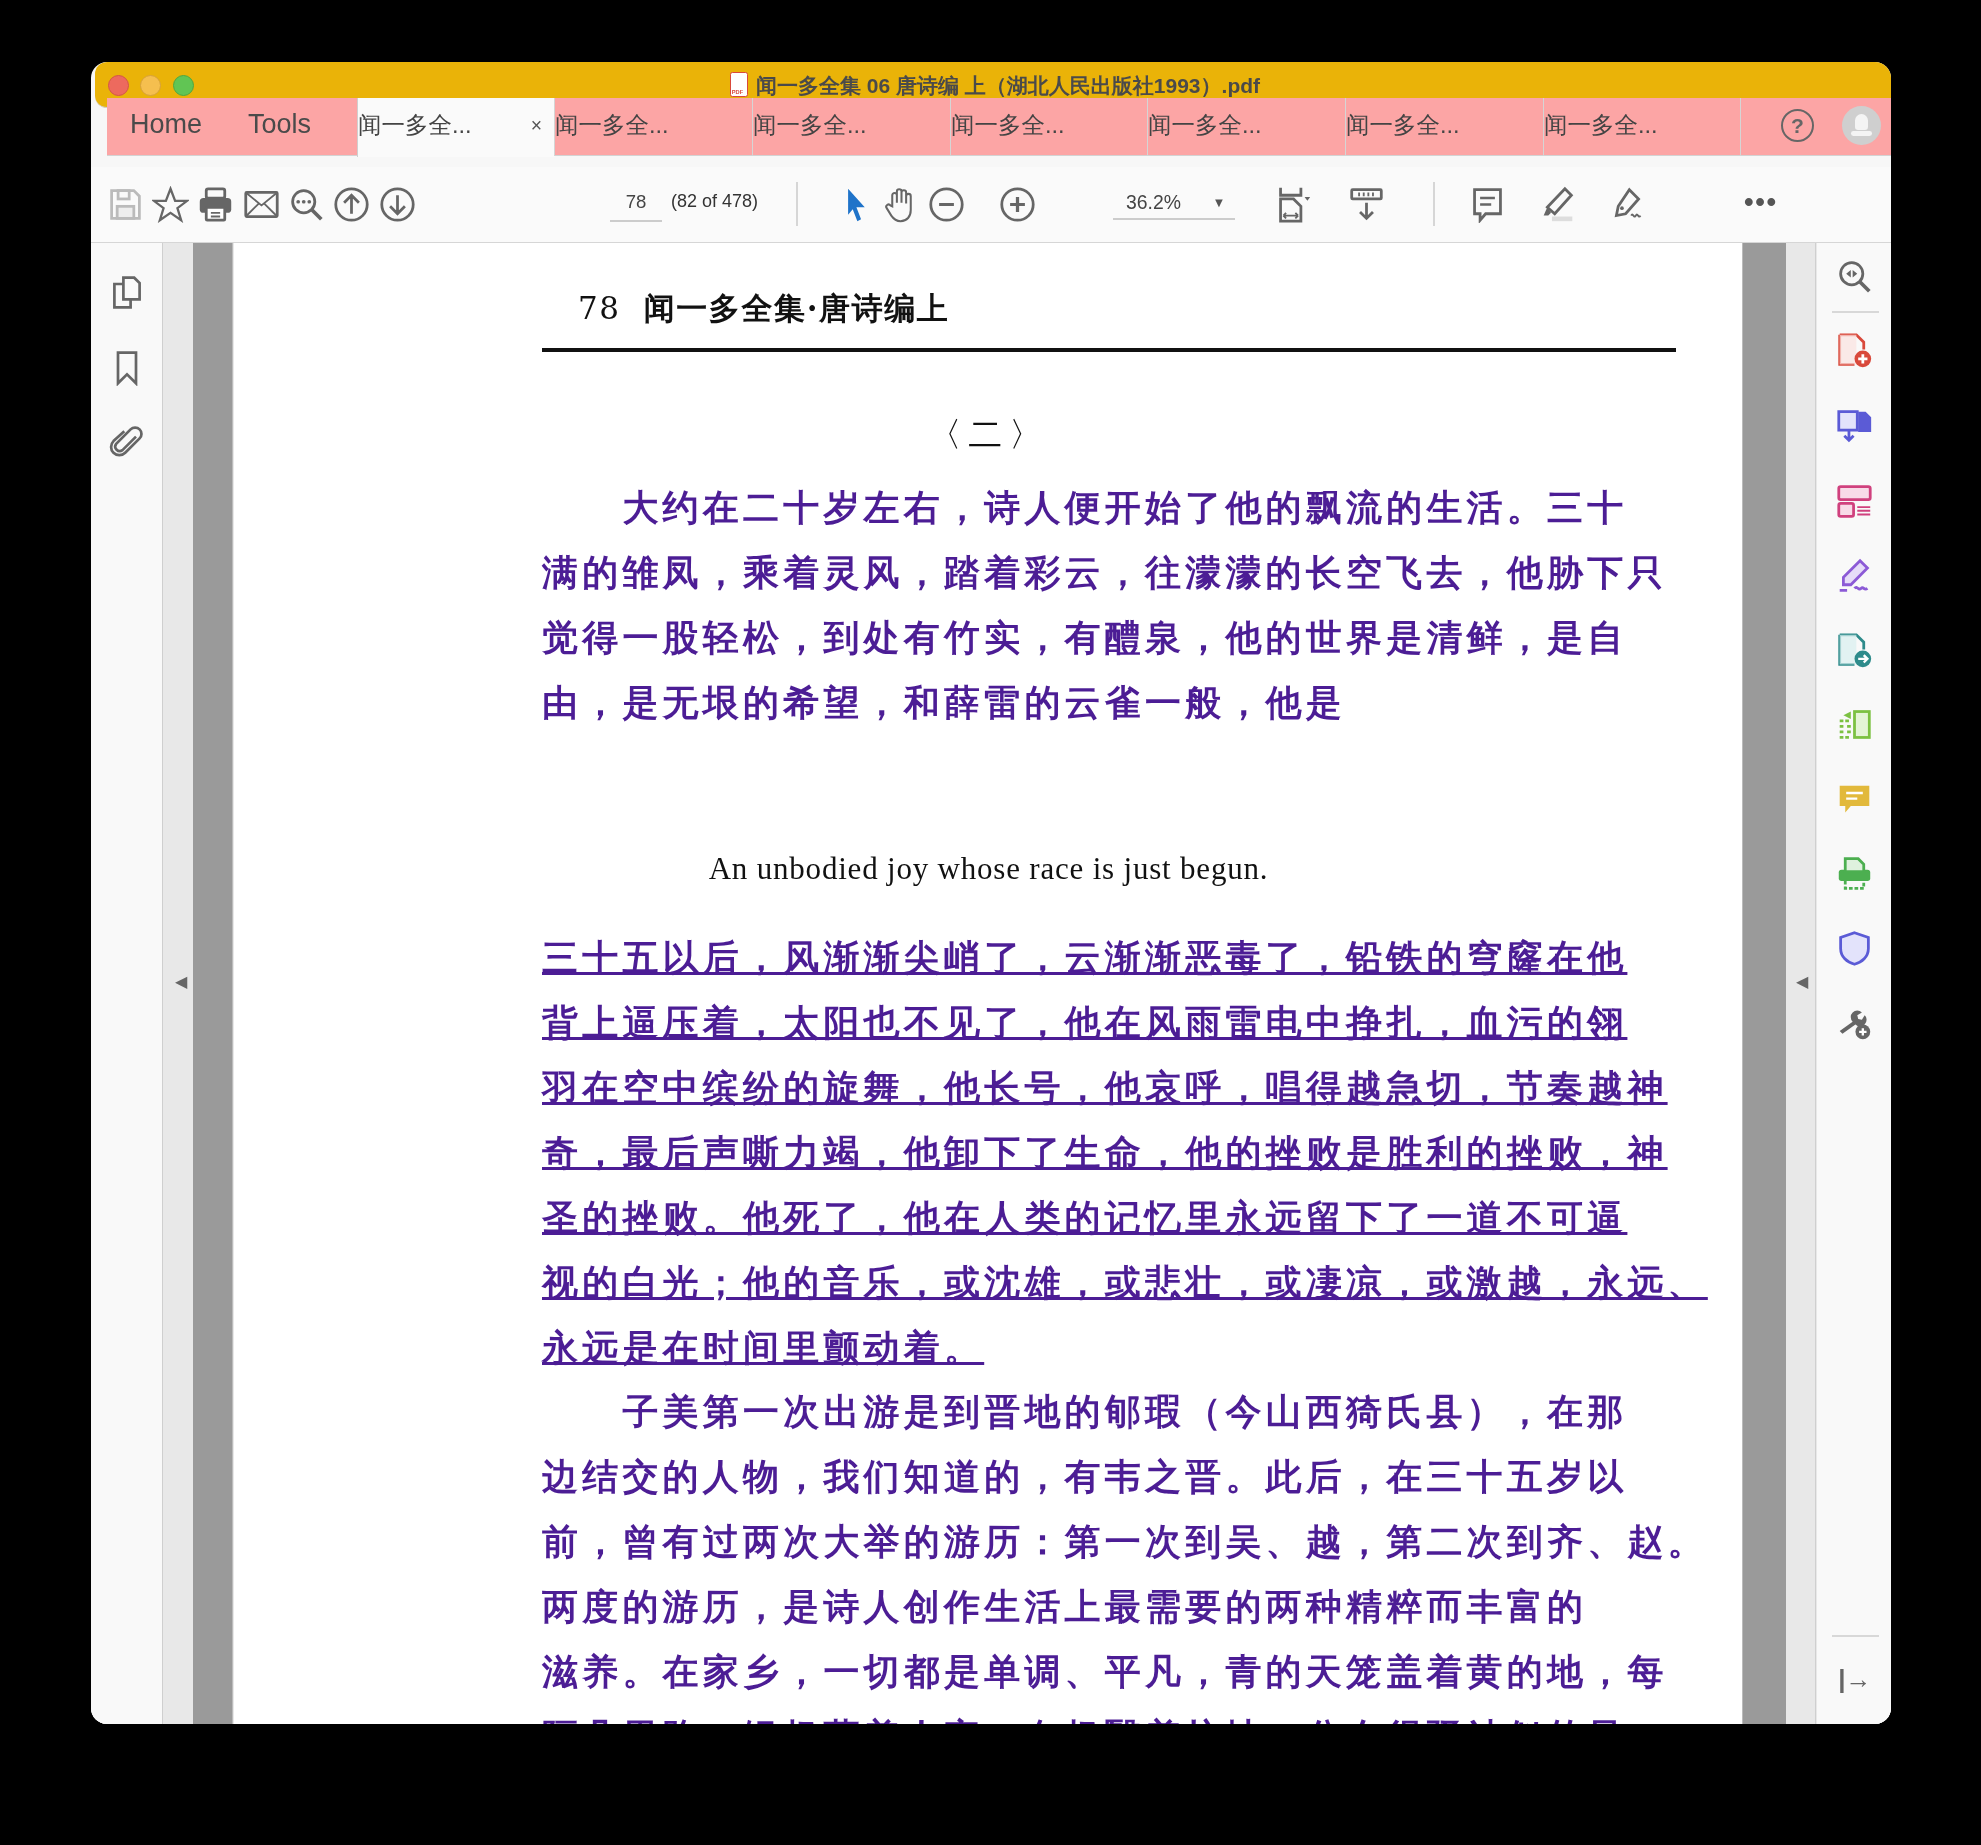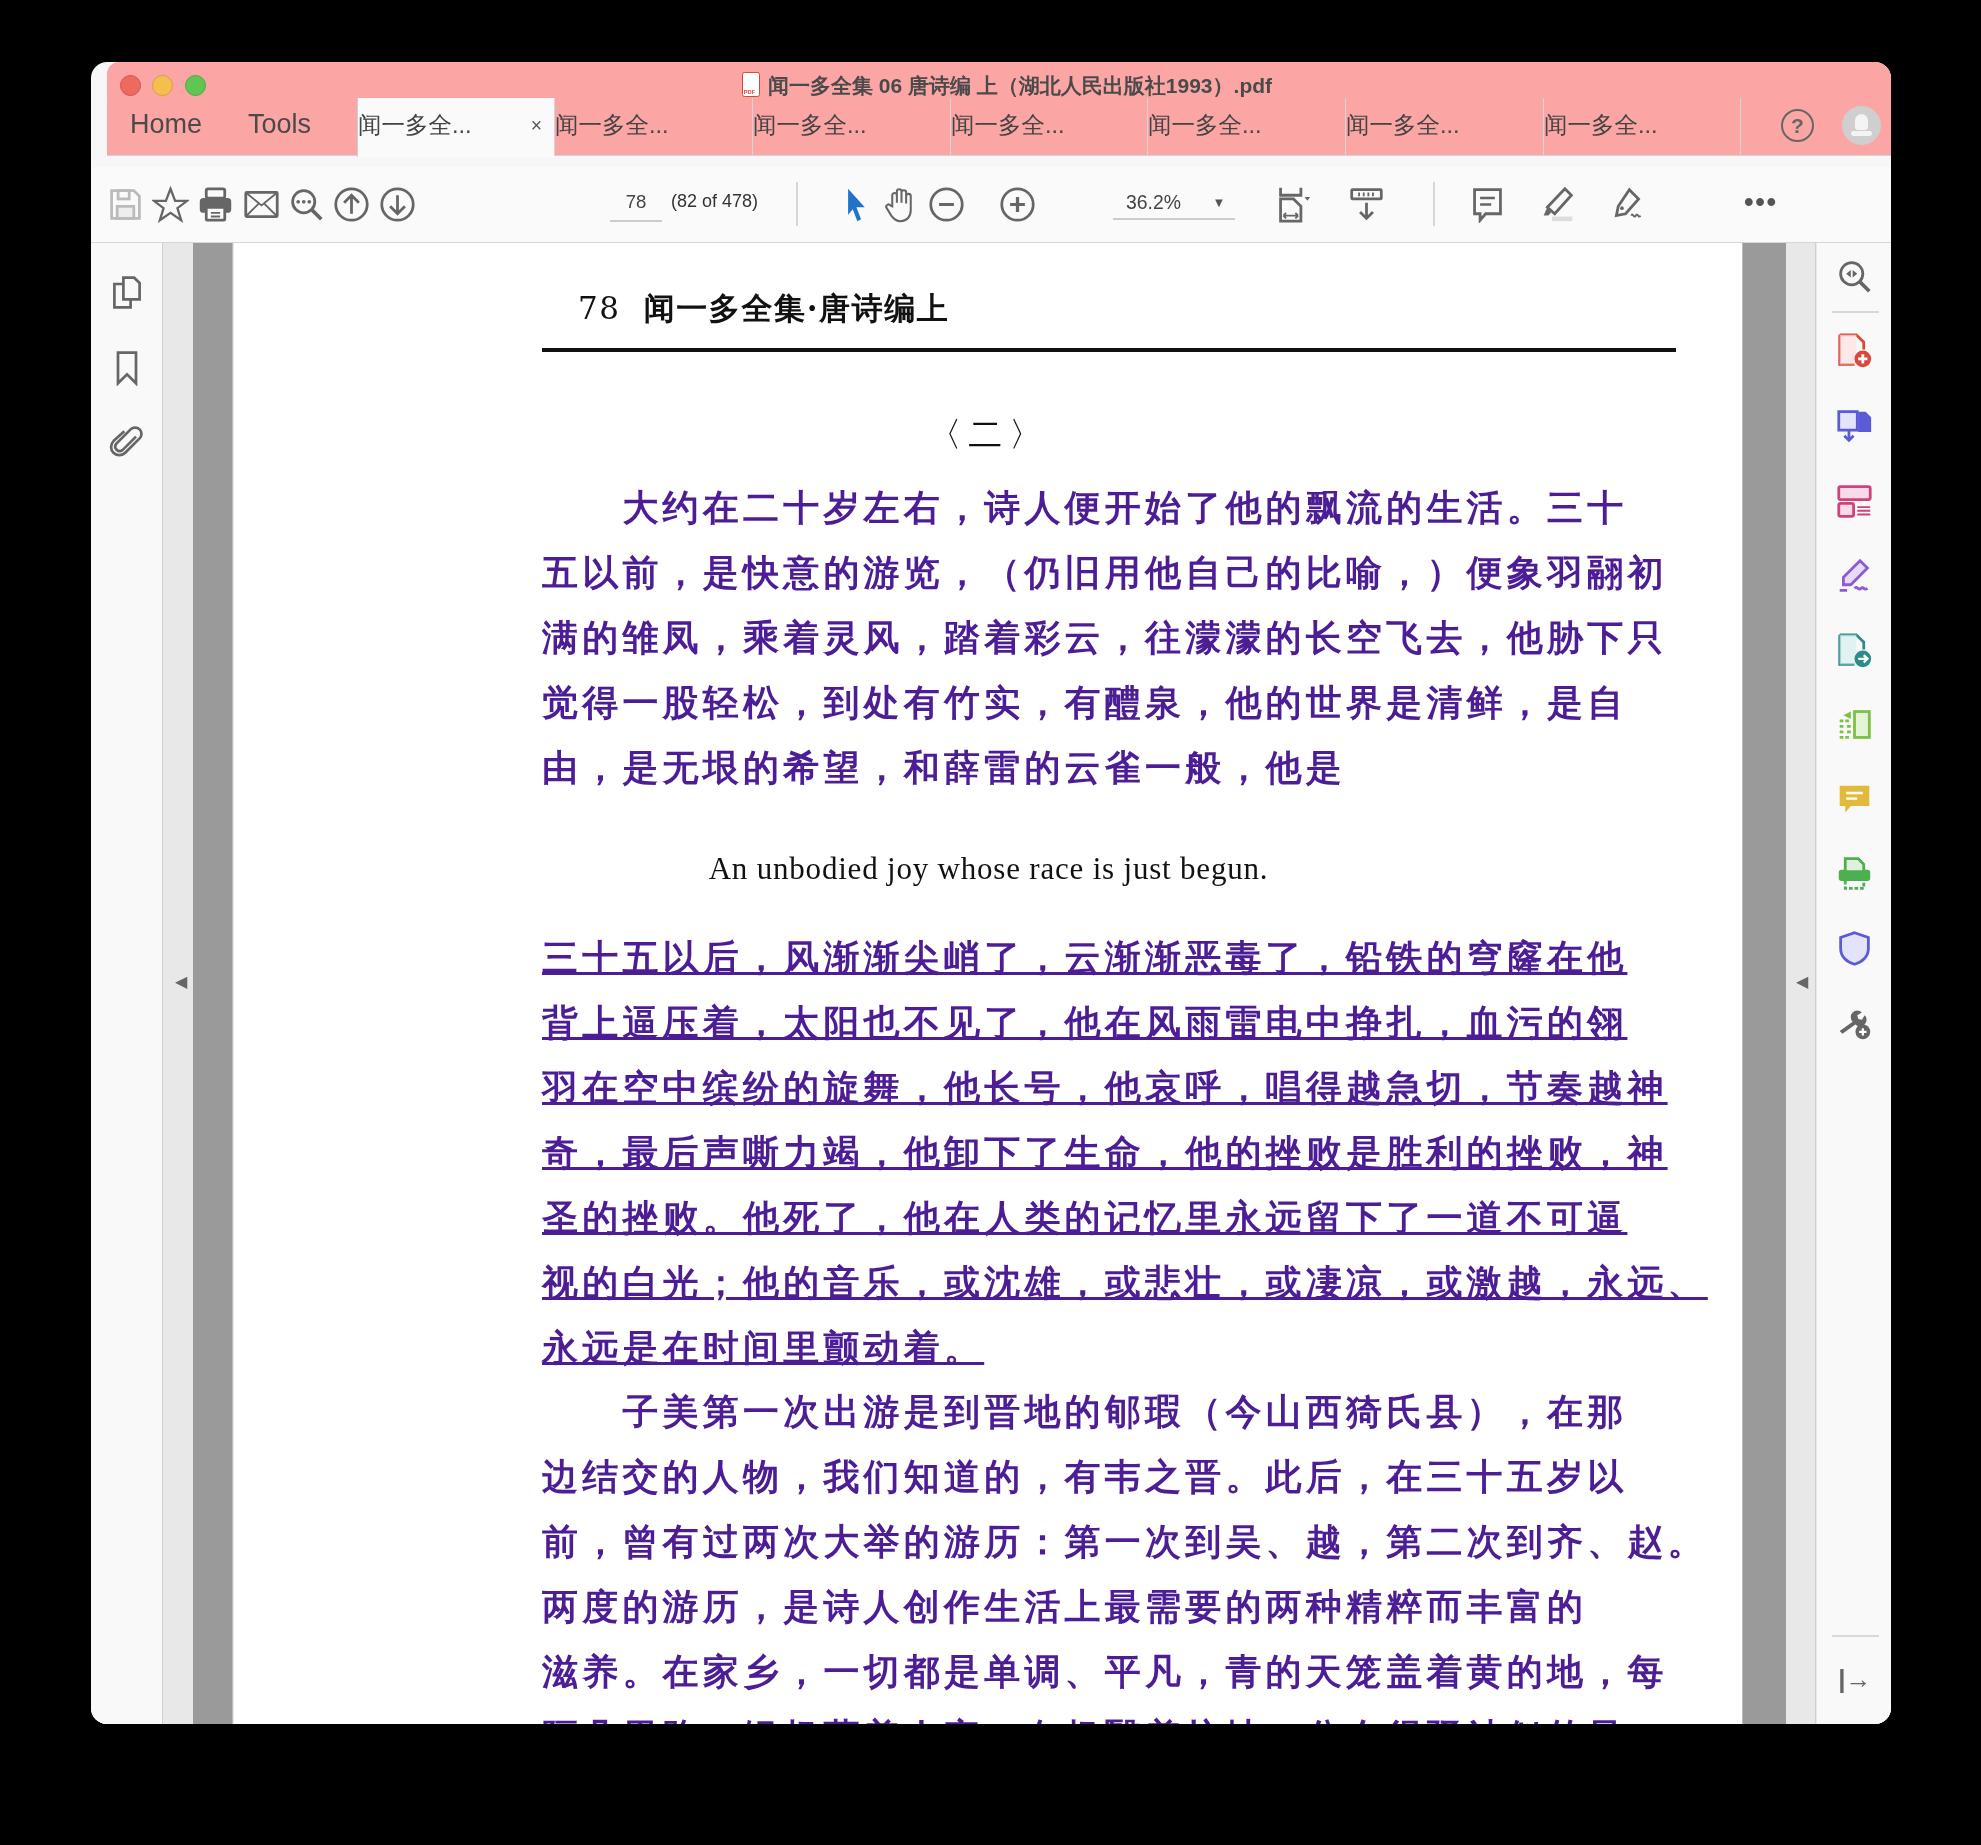--- a/index.html
+++ b/index.html
@@ -1,21 +1,21 @@
 <!DOCTYPE html>
 <html style="font-size:13px"><head>
 <meta charset="utf-8">
 <style>
   html, body { margin:0; padding:0; }
   body { width:1982px; height:1846px; background:#000; position:relative; overflow:hidden;
          font-family:"Liberation Sans","DejaVu Sans",sans-serif; }
   .window { position:absolute; left:91px; top:62px; width:1800px; height:1662px; background:#f7f7f7;
             border-radius:16px; overflow:hidden; }
   
-  .titlebar { position:absolute; left:16px; top:0; width:100%; height:45px; background:#fca5a5;
+  .titlebar { position:absolute; left:4px; top:0; width:100%; height:45px; background:#eab308;
               border-bottom:0.8px solid #cfcfcf;border-radius:12px; }
   .traffic { position:absolute; top:13px; width:19.4px; height:19.4px; border-radius:50%; }
   .t-close { left:13px; background:#ed6a5e; border:0.8px solid #d2544a; }
   .t-min { left:45px; background:#f5bf4f; border:0.8px solid #d6a13c; }
   .t-max { left:78px; background:#61c554; border:0.8px solid #4ea643; }
   .title { position:absolute; left:0; right:0; top:9.7px; text-align:center; font-size:21px; font-weight:bold; color:#4a4a4a; }
   .title .pdf-ico { display:inline-block; width:16px; height:23px; border:1.6px solid #d9493b; border-radius:2.4px;
                     vertical-align:-4px; margin-right:8px; position:relative; background:#fff; }
   .title .pdf-ico::after { content:"PDF"; position:absolute; bottom:0.8px; left:0.8px; font-size:5.7px; color:#d9493b; }
   
@@ -250,21 +250,20 @@
 
     <div class="page">
       <div class="doc runhead">
         <span class="num">78</span><span>闻一多全集·唐诗编上</span>
       </div>
       <div class="rule"></div>
       <div class="section">〈二〉</div>
 
       <div class="para" style="top:232px;">
         <span class="line">　　大约在二十岁左右，诗人便开始了他的飘流的生活。三十</span>
-        <span class="line">五以前，是快意的游览，（仍旧用他自己的比喻，）便象羽翮初</span>
         <span class="line">满的雏凤，乘着灵风，踏着彩云，往濛濛的长空飞去，他胁下只</span>
         <span class="line">觉得一股轻松，到处有竹实，有醴泉，他的世界是清鲜，是自</span>
         <span class="line">由，是无垠的希望，和薛雷的云雀一般，他是</span>
       </div>
 
       <div class="quote">An unbodied joy whose race is just begun.</div>
 
       <div class="para" style="top:682px;text-decoration:underline;">
         <span class="line">三十五以后，风渐渐尖峭了，云渐渐恶毒了，铅铁的穹窿在他</span>
         <span class="line">背上逼压着，太阳也不见了，他在风雨雷电中挣扎，血污的翎</span>

